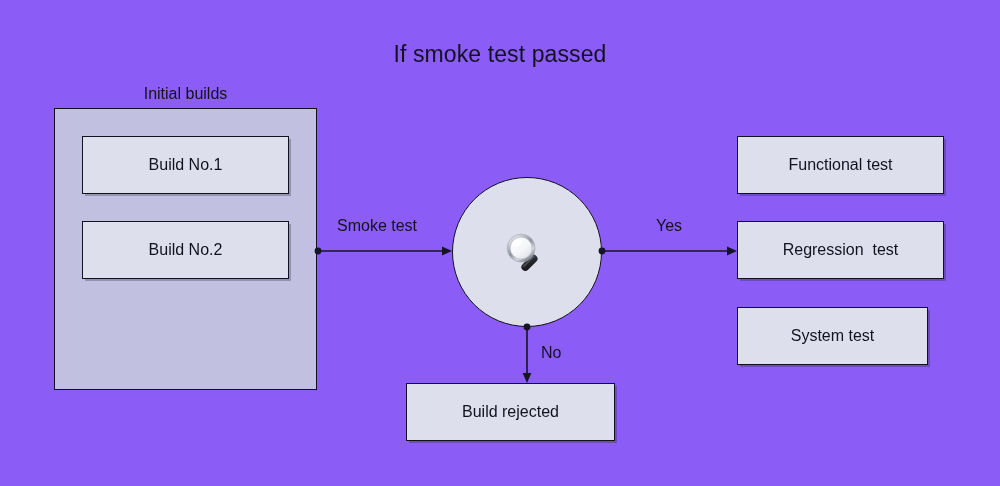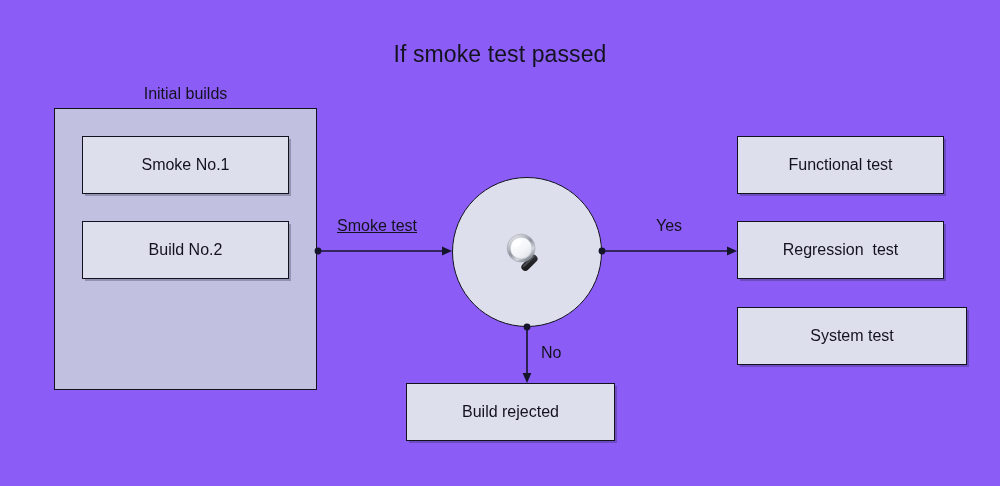--- a/index.html
+++ b/index.html
@@ -113,21 +113,21 @@
 <body>
 
 <div id="canvas">
 
   <div class="title">If smoke test passed</div>
 
   <div class="group-label">Initial builds</div>
 
   <div class="group-box"></div>
 
-  <div class="node" style="left:82px; top:136px; width:207px; height:58px;">Smoke No.1</div>
+  <div class="node" style="left:82px; top:136px; width:207px; height:58px;">Build No.1</div>
 
   <div class="node" style="left:82px; top:221px; width:207px; height:58px;">Build No.2</div>
 
 
   <div class="circle-node">
     <svg class="mag-icon" viewBox="0 0 64 64">
       <defs>
         <linearGradient id="rimGrad" x1="0" y1="0" x2="0.7" y2="1">
           <stop offset="0%" stop-color="#fbfbfd"></stop>
           <stop offset="28%" stop-color="#c9ccd4"></stop>
@@ -159,30 +159,30 @@
       <circle cx="26" cy="26" r="13.3" fill="none" stroke="#b7bcc6" stroke-width="0.6"></circle>
 
       <ellipse cx="20.6" cy="19.6" rx="6.2" ry="4.4" fill="#ffffff" opacity="0.85" transform="rotate(-32 20.6 19.6)"></ellipse>
     </svg>
   </div>
 
   <div class="node" style="left:737px; top:136px; width:207px; height:58px;">Functional test</div>
 
   <div class="node" style="left:737px; top:221px; width:207px; height:58px;">Regression  test</div>
 
-  <div class="node" style="left:737px; top:307px; width:230px; height:58px;">System test</div>
+  <div class="node" style="left:737px; top:307px; width:191px; height:58px;">System test</div>
 
   <div class="node" style="left:406px; top:383px; width:209px; height:58px;">Build rejected</div>
 
   <svg class="conn" style="left:0; top:0; width:1000px; height:486px;">
     <line x1="318" y1="251" x2="445" y2="251"></line>
     <circle class="dot" cx="318" cy="251" r="3.4"></circle>
     <polygon class="head" points="452,251 442,246.6 442,255.4"></polygon>
   </svg>
-  <div class="edge-label" style="left:337px; top:218px;text-decoration:underline;">Smoke test</div>
+  <div class="edge-label" style="left:337px; top:218px;">Smoke test</div>
 
   <svg class="conn" style="left:0; top:0; width:1000px; height:486px;">
     <line x1="602" y1="251" x2="730" y2="251"></line>
     <circle class="dot" cx="602" cy="251" r="3.4"></circle>
     <polygon class="head" points="737,251 727,246.6 727,255.4"></polygon>
   </svg>
   <div class="edge-label" style="left:656px; top:218px;">Yes</div>
 
   <svg class="conn" style="left:0; top:0; width:1000px; height:486px;">
     <line x1="527" y1="327" x2="527" y2="376"></line>

